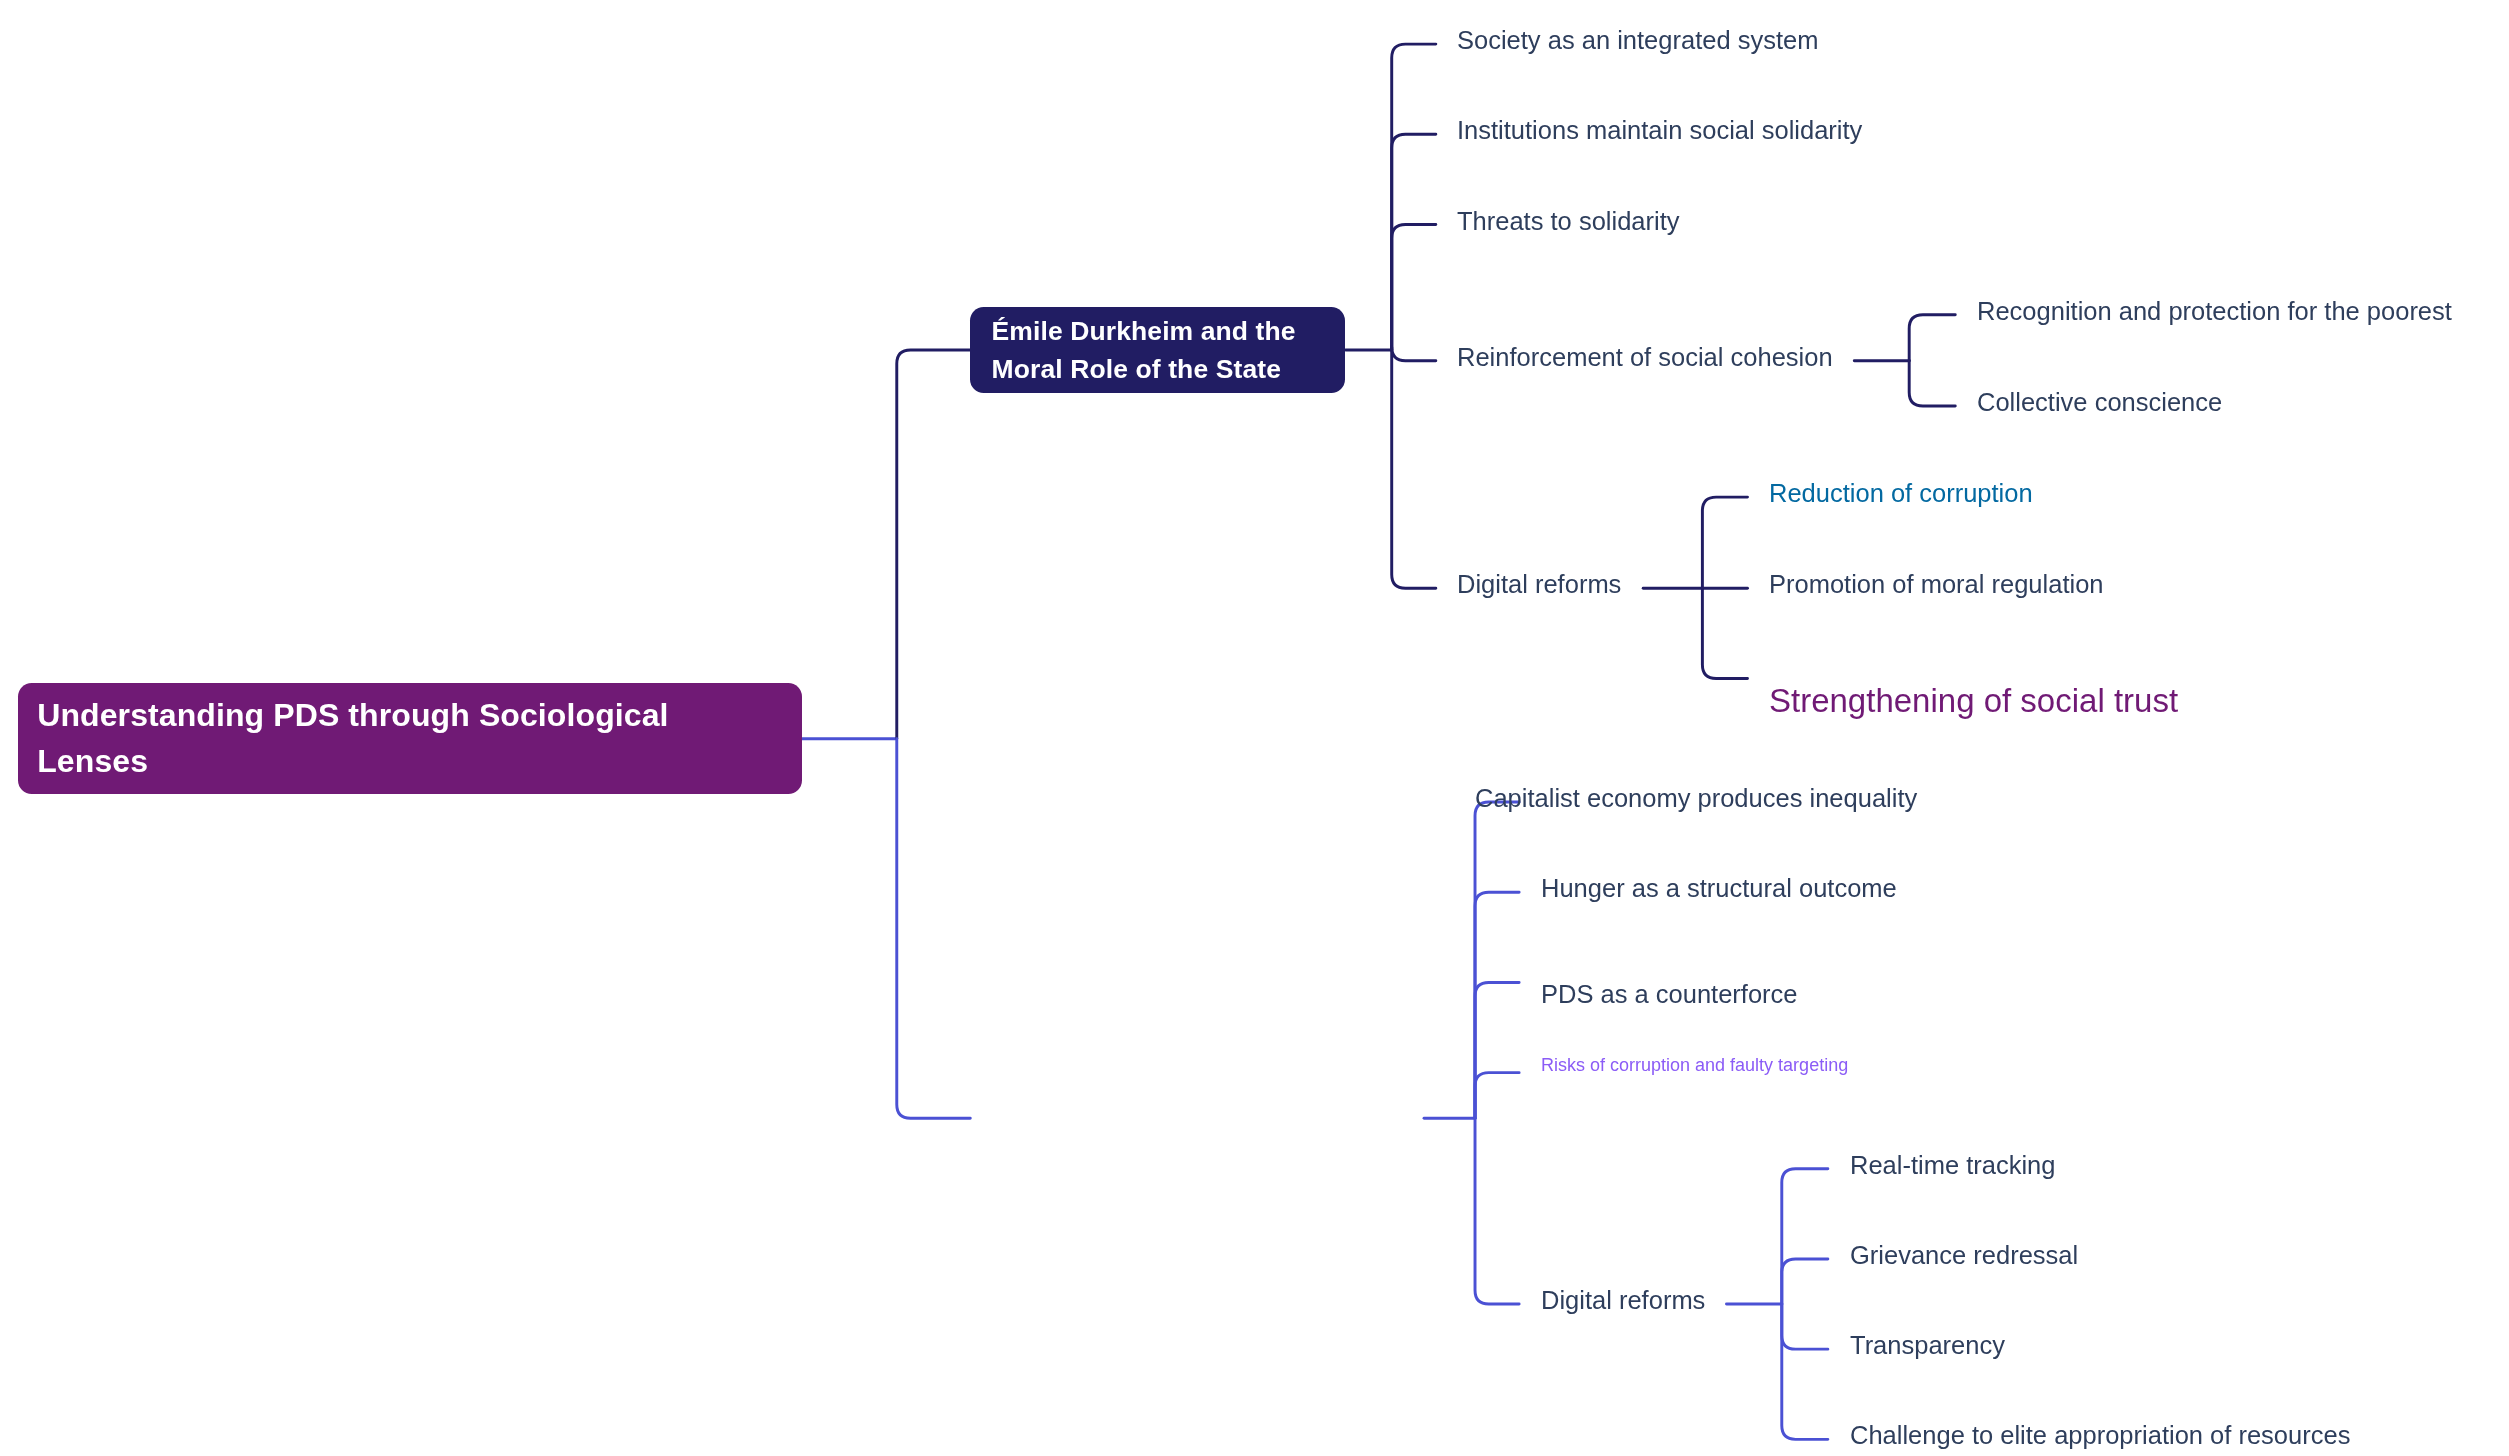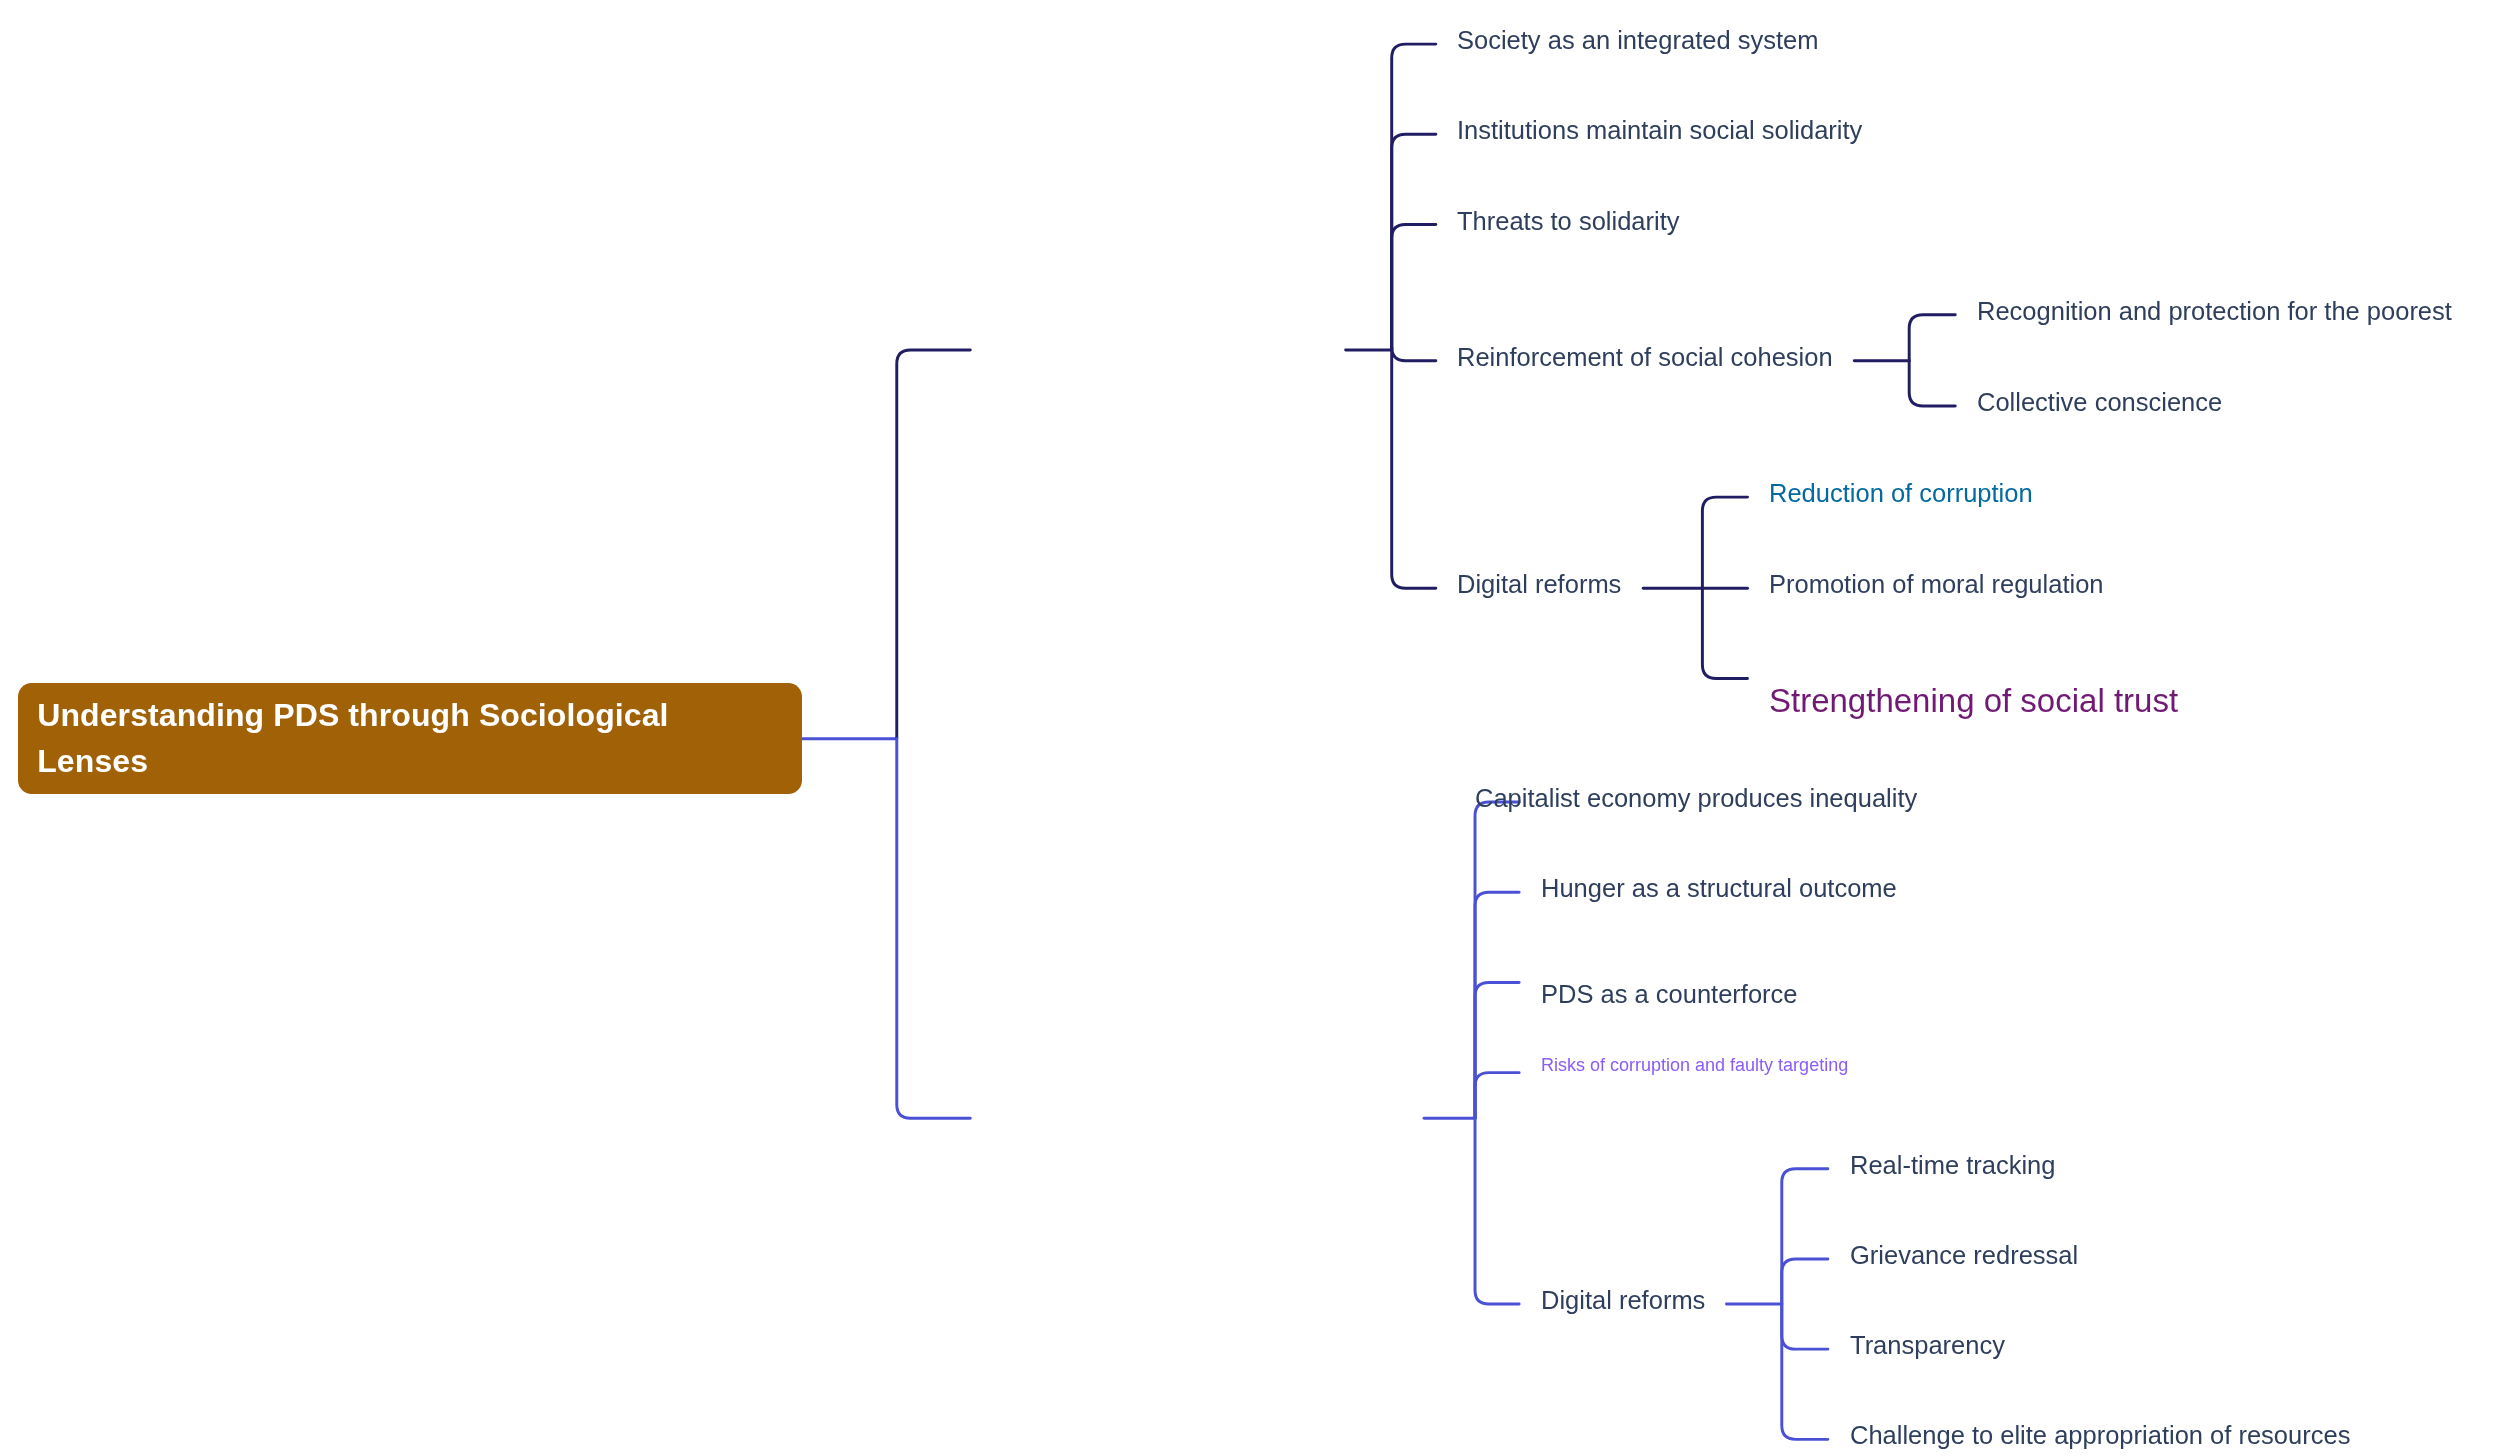--- a/index.html
+++ b/index.html
@@ -78,24 +78,27 @@
         <path d="M 1737 600 H 1783" fill="none" stroke="#211d63" stroke-width="3" stroke-linecap="round" stroke-linejoin="round"></path>
         <path d="M 1737 600 V 678 Q 1737 692 1751 692 H 1783" fill="none" stroke="#211d63" stroke-width="3" stroke-linecap="round" stroke-linejoin="round"></path>
         <path d="M 1761.59375 1330 H 1818" fill="none" stroke="#4b51d4" stroke-width="3" stroke-linecap="round" stroke-linejoin="round"></path>
         <path d="M 1818 1330 V 1206 Q 1818 1192 1832 1192 H 1865" fill="none" stroke="#4b51d4" stroke-width="3" stroke-linecap="round" stroke-linejoin="round"></path>
         <path d="M 1818 1330 V 1298 Q 1818 1284 1832 1284 H 1865" fill="none" stroke="#4b51d4" stroke-width="3" stroke-linecap="round" stroke-linejoin="round"></path>
         <path d="M 1818 1330 V 1362 Q 1818 1376 1832 1376 H 1865" fill="none" stroke="#4b51d4" stroke-width="3" stroke-linecap="round" stroke-linejoin="round"></path>
         <path d="M 1818 1330 V 1454 Q 1818 1468 1832 1468 H 1865" fill="none" stroke="#4b51d4" stroke-width="3" stroke-linecap="round" stroke-linejoin="round"></path>
       </g>
   </svg>
 
-  <div class="node-box" id="root-node" style="left: 17.6px; top: 683px; width: 784px; height: 111px; background: #a16207; color: rgb(255, 255, 255); font-size: 32px; padding: 0px 19.6px; line-height: 1.42;">
+  <div class="node-box" id="root-node" style="left: 17.6px; top: 683px; width: 784px; height: 111px; background: #701a75; color: rgb(255, 255, 255); font-size: 32px; padding: 0px 19.6px; line-height: 1.42;">
     <span class="node-text">Understanding PDS through Sociological Lenses</span>
   </div>
 
+  <div class="node-box" id="branch-node-durkheim" style="left: 970px; top: 307px; width: 375px; height: 86px; background: rgb(33, 29, 99); color: rgb(255, 255, 255); font-size: 26.5px; padding: 0px 21.6px; line-height: 1.45;">
+    <span class="node-text">Émile Durkheim and the Moral Role of the State</span>
+  </div>
 
 
   <div id="leaf-layer">
       <div class="leaf-label" style="left: 1457px; top: 28px; font-size: 25.5px; color: rgb(46, 62, 92);">Society as an integrated system</div>
       <div class="leaf-label" style="left: 1457px; top: 118px; font-size: 25.5px; color: rgb(46, 62, 92);">Institutions maintain social solidarity</div>
       <div class="leaf-label" style="left: 1457px; top: 209px; font-size: 25.5px; color: rgb(46, 62, 92);">Threats to solidarity</div>
       <div class="leaf-label" style="left: 1457px; top: 345px; font-size: 25.5px; color: rgb(46, 62, 92);">Reinforcement of social cohesion</div>
       <div class="leaf-label" style="left: 1457px; top: 572px; font-size: 25.5px; color: rgb(46, 62, 92);">Digital reforms</div>
       <div class="leaf-label" style="left: 1475px; top: 786px; font-size: 25.5px; color: rgb(46, 62, 92);">Capitalist economy produces inequality</div>
       <div class="leaf-label" style="left: 1541px; top: 876px; font-size: 25.5px; color: rgb(46, 62, 92);">Hunger as a structural outcome</div>

